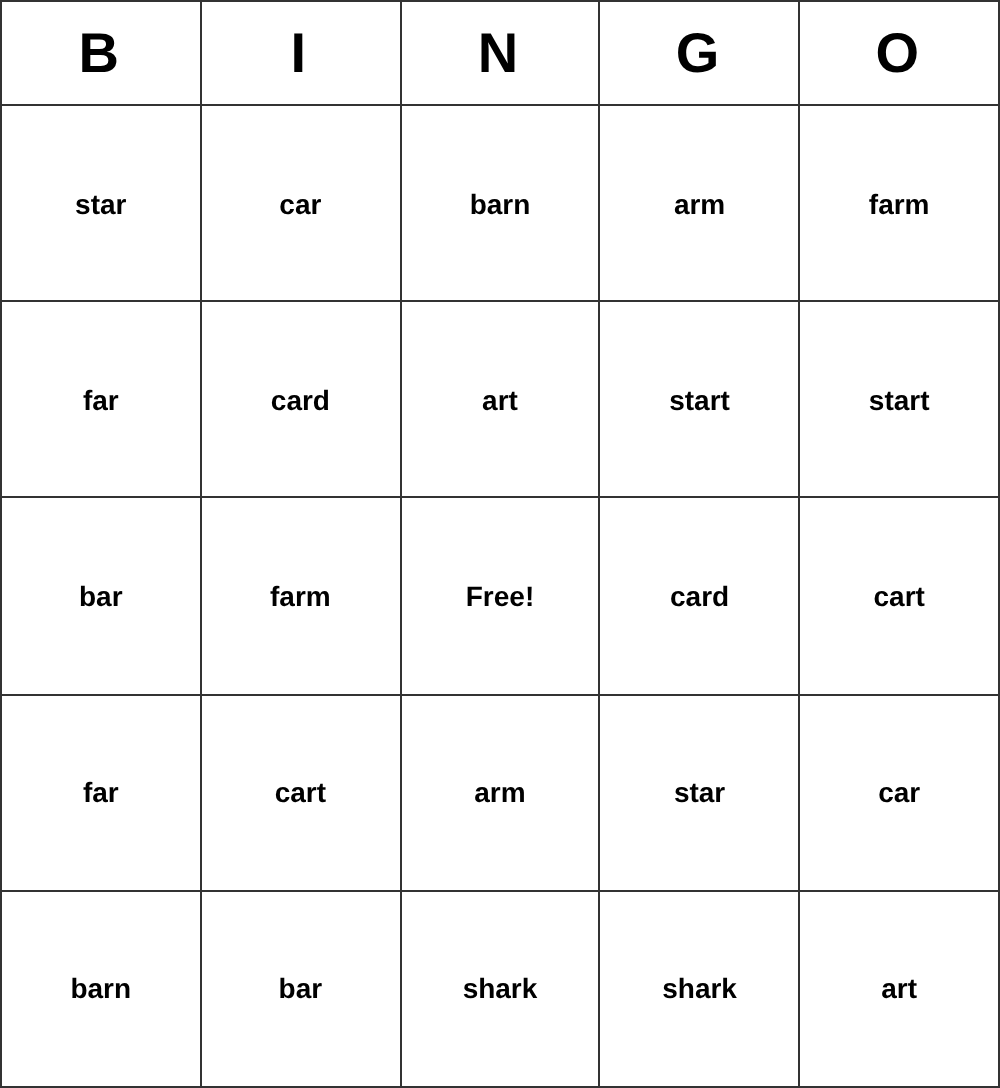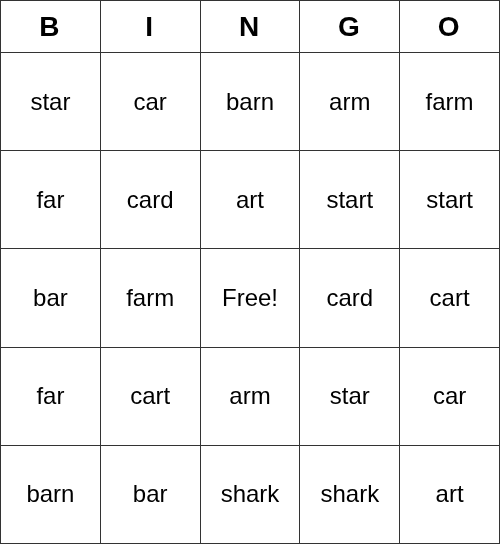--- a/index.html
+++ b/index.html
@@ -22,22 +22,22 @@
       width: 100%;
       height: 100%;
       border-collapse: collapse;
     }
 
     .bingo-table td,
     .bingo-table th {
       border: 1.5px solid #333;
       text-align: center;
       vertical-align: middle;
-      font-size: 24px;
-      font-weight: normal;
+      font-size: 14px;
+      font-weight: bold;
     }
 
     .bingo-table thead th {
       font-size: 28px;
       font-weight: bold;
       height: 52px;
       letter-spacing: 2px;
     }
 
     .bingo-table tbody tr {

